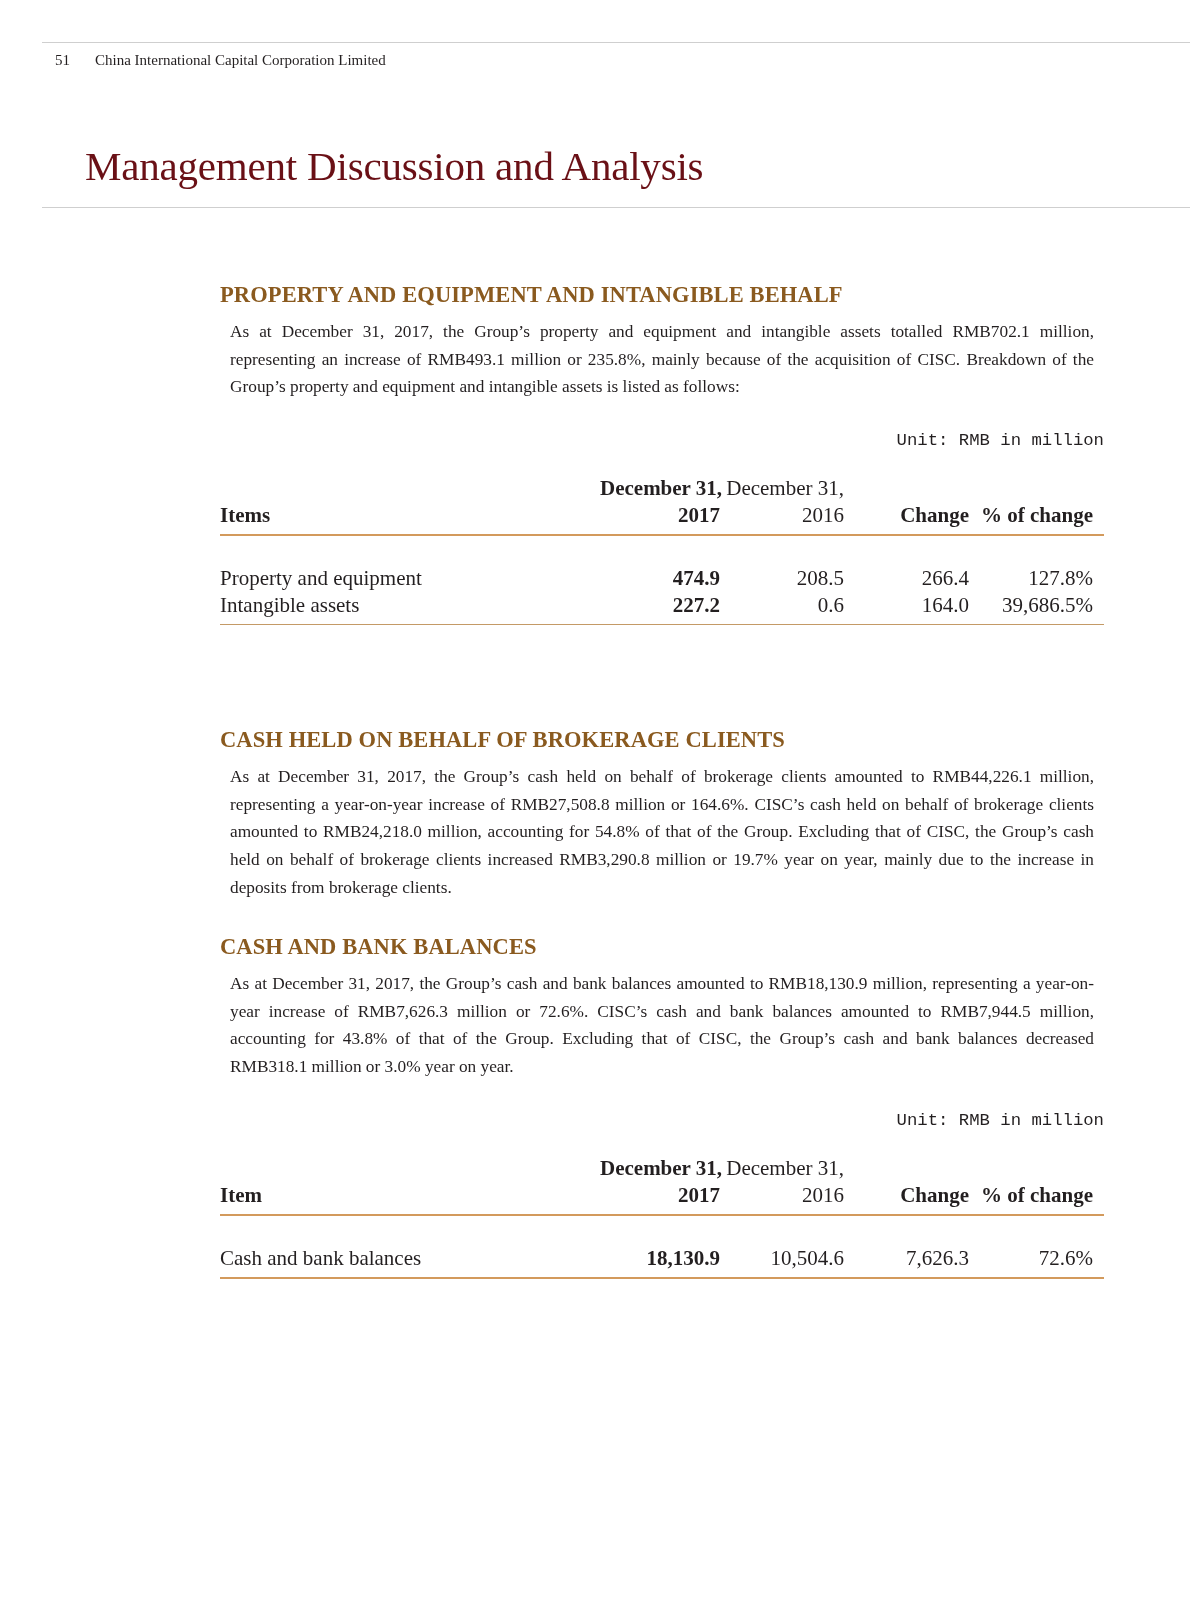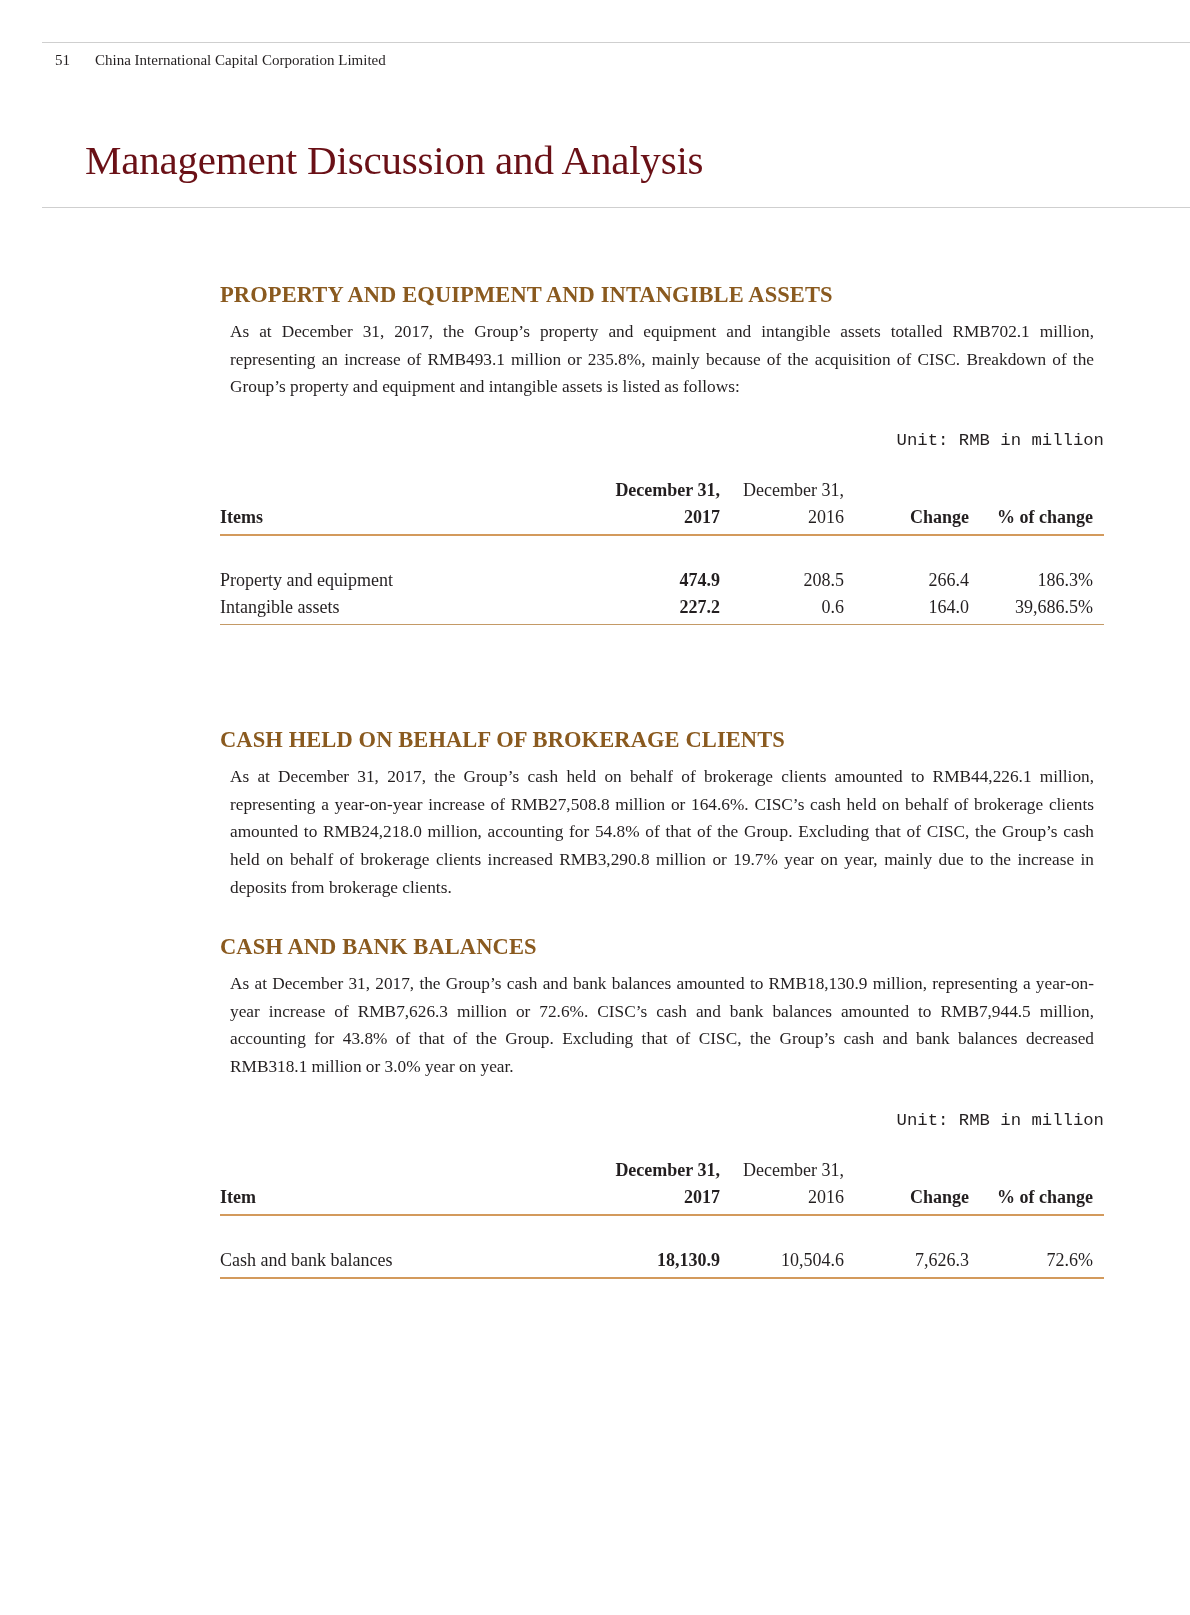--- a/index.html
+++ b/index.html
@@ -2,26 +2,26 @@
 <html><head>
 <meta charset="utf-8">
 <style>
   html, body { margin: 0; padding: 0; background: #ffffff; }
   body { width: 1190px; height: 1615px; position: relative; overflow: hidden;
          font-family: "Liberation Serif", "DejaVu Serif", serif; color: #231f20; }
   .abs { position: absolute; }
   .rule-gray { position: absolute; left: 42px; right: 0; height: 1px; background: #cfcfcf; }
   .running-head { left: 55px; top: 52px; font-size: 15px; white-space: nowrap; }
   .running-head .pno { display: inline-block; width: 40px; }
-  .page-title { left: 85px; top: 136px; font-size: 41px; color: #6a1016; white-space: nowrap; letter-spacing: -0.2px; }
+  .page-title { left: 85px; top: 142px; font-size: 41px; color: #6a1016; white-space: nowrap; letter-spacing: -0.2px; }
   .content { position: absolute; left: 220px; width: 884px; }
   .sec-head { font-size: 22.5px; font-weight: bold; color: #8a5a1f; white-space: nowrap; letter-spacing: 0.1px; }
   .para { font-size: 17.3px; line-height: 27.7px; text-align: justify; margin: 10px; }
   .unit { text-align: right; font-size: 17.3px; font-family: Liberation Mono, monospace; }
-  table.fin { border-collapse: collapse; width: 884px; font-size: 18px; table-layout: fixed; }
+  table.fin { border-collapse: collapse; width: 884px; font-size: 21px; table-layout: fixed; }
   table.fin td, table.fin th { padding: 0; font-weight: normal; white-space: nowrap; }
   table.fin col.c0 { width: 380px; }
   table.fin col.c1 { width: 120px; }
   table.fin col.c2 { width: 124px; }
   table.fin col.c3 { width: 125px; }
   table.fin col.c4 { width: 124px; }
   table.fin col.c5 { width: 11px; }
   .r { text-align: right; }
   .b { font-weight: bold !important; }
   .hdr1 td { height: 28px; vertical-align: bottom; }
@@ -36,21 +36,21 @@
 <body>
 
 <div class="rule-gray" style="top:42px;"></div>
 <div class="abs running-head">
   <span class="pno">51</span><span>China International Capital Corporation Limited</span>
 </div>
 <div class="abs page-title">Management Discussion and Analysis</div>
 <div class="rule-gray" style="top:207px;"></div>
 
 <div class="content" style="top:282px;">
-  <div class="sec-head">PROPERTY AND EQUIPMENT AND INTANGIBLE ASSETS</div>
+  <div class="sec-head">PROPERTY AND EQUIPMENT AND INTANGIBLE BEHALF</div>
   <p class="para" style="margin-top:10px;">As at December 31, 2017, the Group’s property and equipment and intangible assets totalled RMB702.1 million, representing an increase of RMB493.1 million or 235.8%, mainly because of the acquisition of CISC. Breakdown of the Group’s property and equipment and intangible assets is listed as follows:</p>
   <div class="unit" style="margin-top:30px;">Unit: RMB in million</div>
 
   <table class="fin" style="margin-top:23px;">
     <colgroup>
         <col class="c0">
         <col class="c1">
         <col class="c2">
         <col class="c3">
         <col class="c4">
@@ -74,21 +74,21 @@
       <td></td>
     </tr>
     <tr class="sp">
           <td colspan="6"></td>
         </tr>
     <tr class="drow">
       <td>Property and equipment</td>
       <td class="r b">474.9</td>
       <td class="r">208.5</td>
       <td class="r">266.4</td>
-      <td class="r">186.3%</td>
+      <td class="r">127.8%</td>
       <td></td>
     </tr>
     <tr class="drow last">
       <td>Intangible assets</td>
       <td class="r b">227.2</td>
       <td class="r">0.6</td>
       <td class="r">164.0</td>
       <td class="r">39,686.5%</td>
       <td></td>
     </tr>

